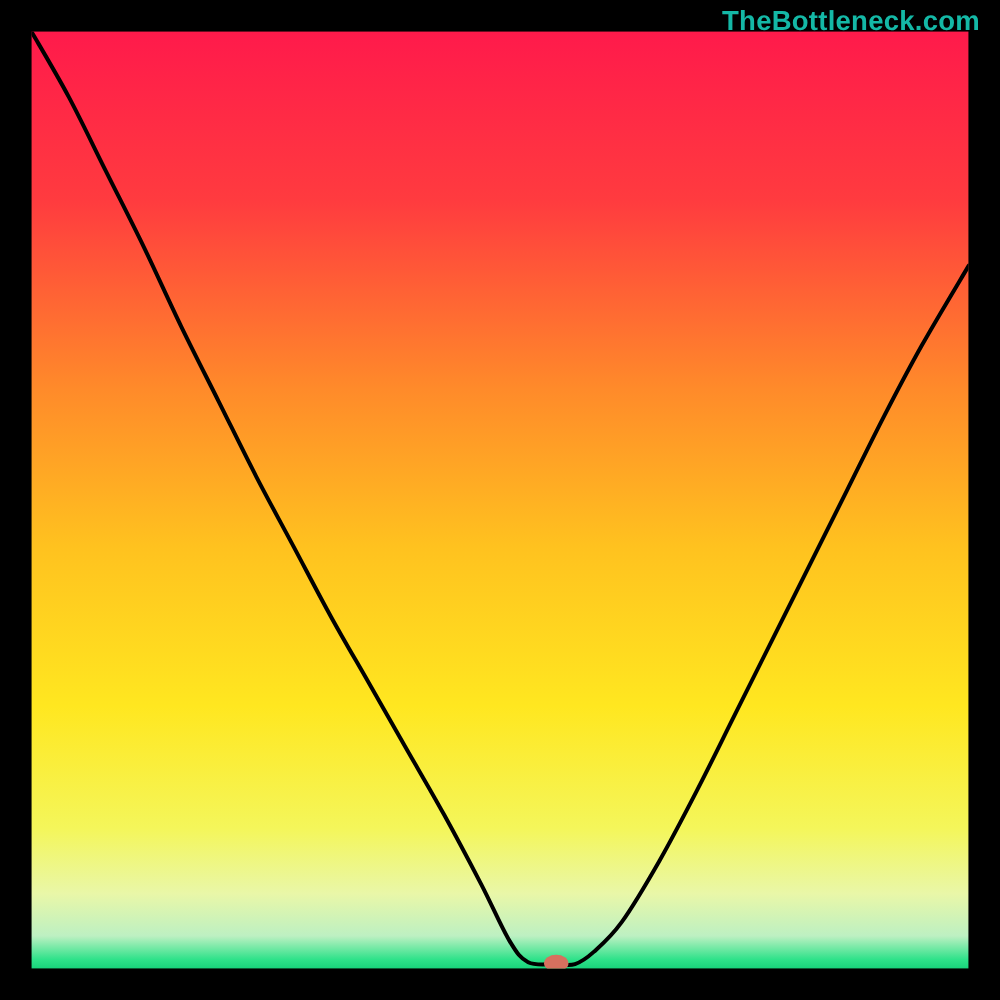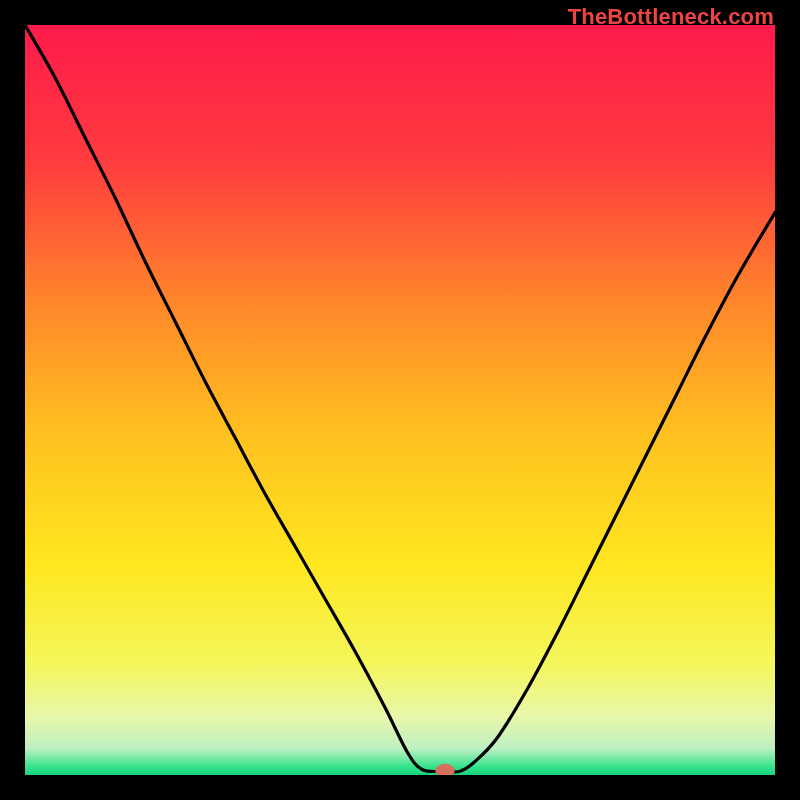--- a/index.html
+++ b/index.html
@@ -21,22 +21,22 @@
     position: absolute;
     left: 25px;
     top: 25px;
     width: 750px;
     height: 750px;
     overflow: hidden;
   }
   .watermark {
     position: absolute;
     top: 4px;
-    right: 26px;
-    color: #ef4444;
+    right: 16px;
+    color: #14b8a6;
     font-size: 22px;
     font-weight: 600;
     letter-spacing: 0.2px;
     z-index: 5;
   }
 </style>
 </head>
 <body>
 
 <div class="frame">

